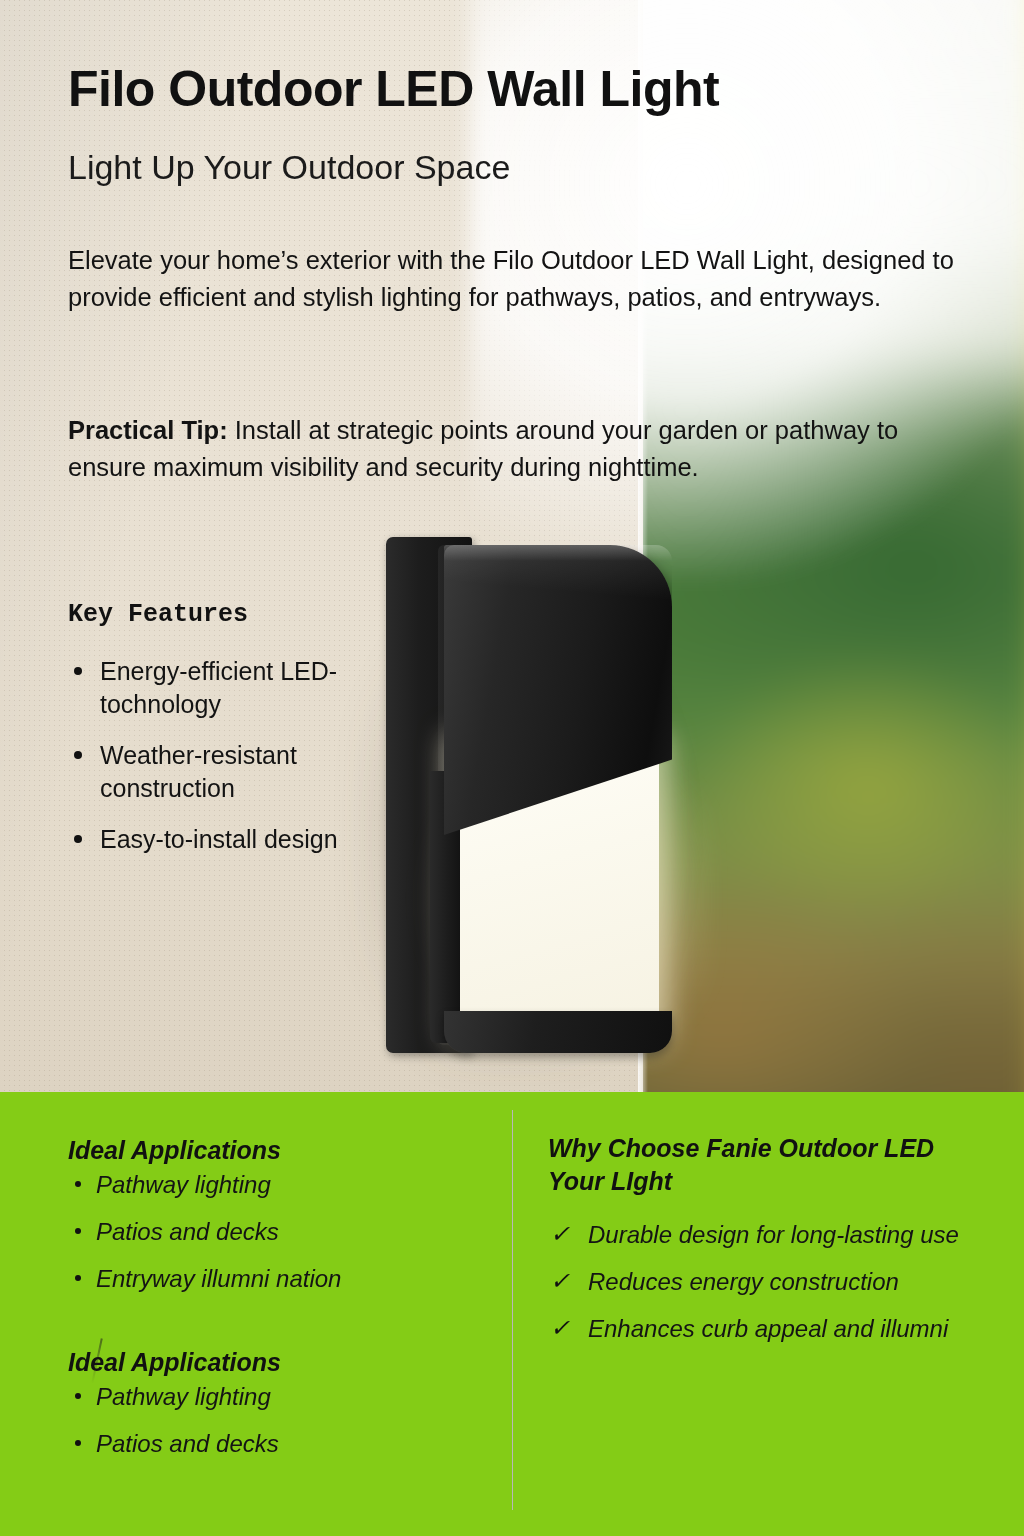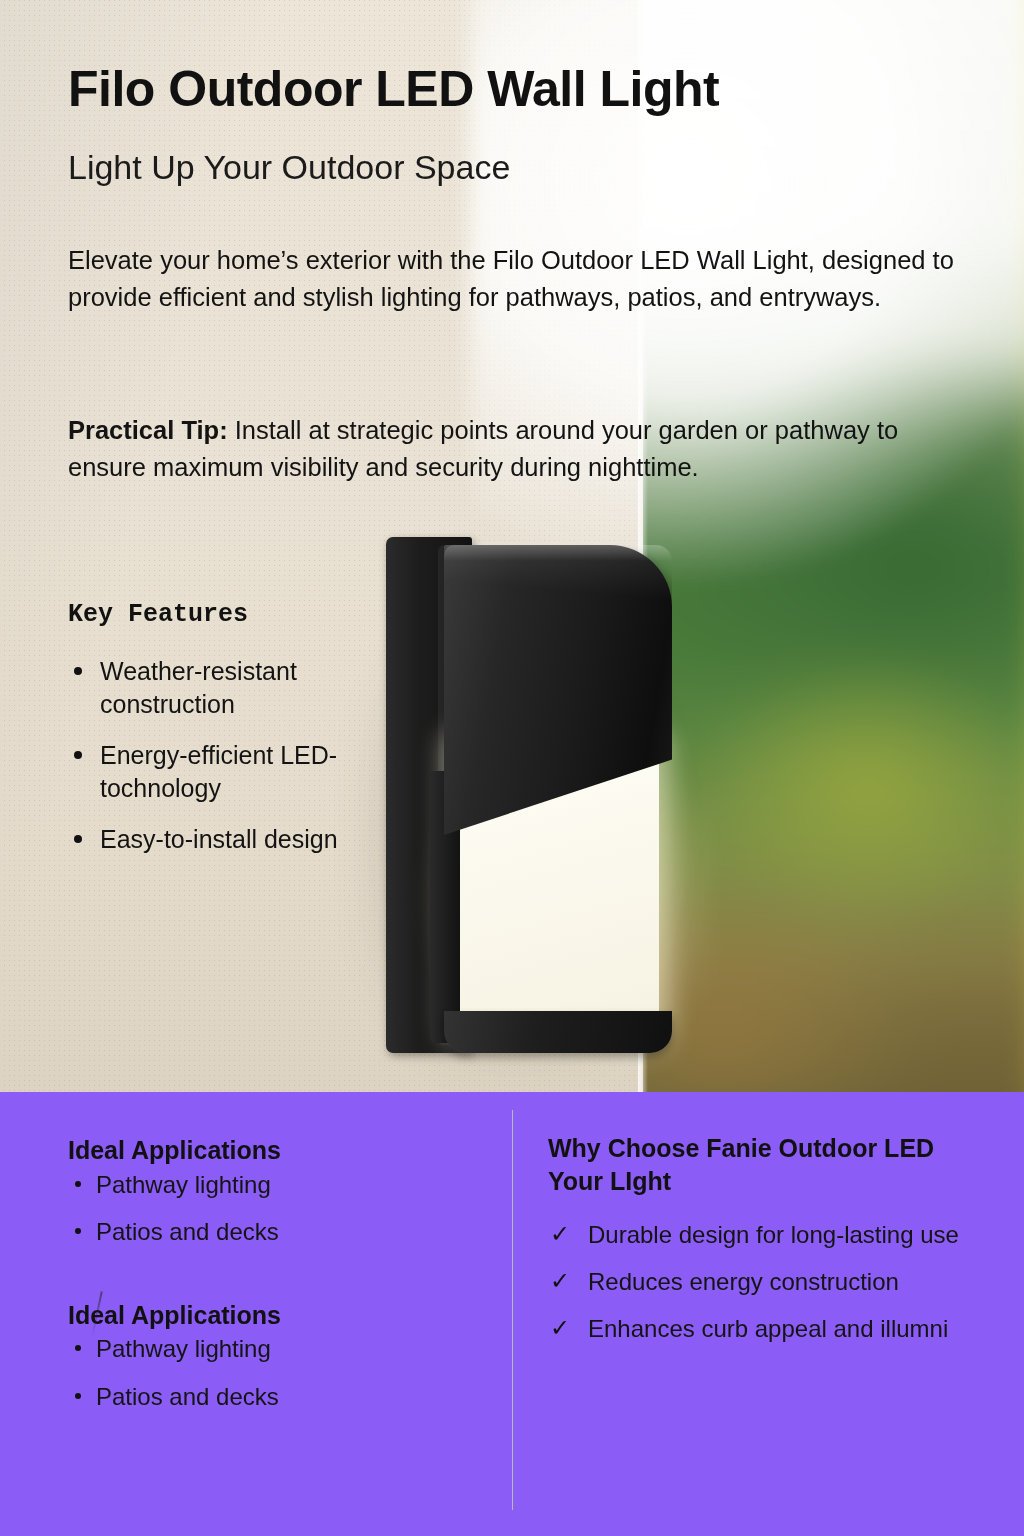--- a/index.html
+++ b/index.html
@@ -238,21 +238,22 @@
     width: 8px; height: 8px;
     background: #111;
     border-radius: 50%;
   }
 
   
   #bottom-panel {
     position: absolute;
     left: 0; top: 1092px;
     width: 1024px; height: 444px;
-    background: #8b5cf6;
+    background: #84cc16;
+    font-style: italic;
   }
   #bottom-divider {
     position: absolute;
     left: 512px; top: 18px;
     width: 1px; height: 400px;
     background: #b8b8b8;
   }
   .col { position: absolute; top: 0; }
   #col-left  { left: 68px;  width: 420px; }
   #col-right { left: 548px; width: 420px; }
@@ -339,37 +340,38 @@
 
     <h2 class="hero-text" id="subtitle">Light Up Your Outdoor Space</h2>
 
     <p class="hero-text" id="intro-paragraph">Elevate your home’s exterior with the Filo Outdoor LED Wall Light, designed to provide efficient and stylish lighting for pathways, patios, and entryways.</p>
 
     <p class="hero-text" id="tip-paragraph"><span class="tip-label">Practical Tip:</span><span> Install at strategic points around your garden or pathway to ensure maximum visibility and security during nighttime.</span></p>
 
     <h3 class="hero-text" id="key-features-heading">Key Features</h3>
 
     <ul class="hero-text" id="key-features-list">
+      <li>Energy-efficient LED-tochnology</li>
       <li>Weather-resistant construction</li>
-      <li>Energy-efficient LED-tochnology</li>
       <li>Easy-to-install design</li>
     </ul>
   </section>
 
   <section id="bottom-panel">
 
     <div id="bottom-divider"></div>
 
     <div class="col" id="col-left">
 
       <h3 class="col-heading" id="left-heading-1">Ideal Applications</h3>
 
       <ul class="bullet-list">
         <li>Pathway lighting</li>
         <li>Patios and decks</li>
+        <li>Entryway illumni nation</li>
       </ul>
 
       <h3 class="col-heading" id="left-heading-2">Ideal Applications</h3>
 
       <ul class="bullet-list">
         <li>Pathway lighting</li>
         <li>Patios and decks</li>
       </ul>
     </div>
 

